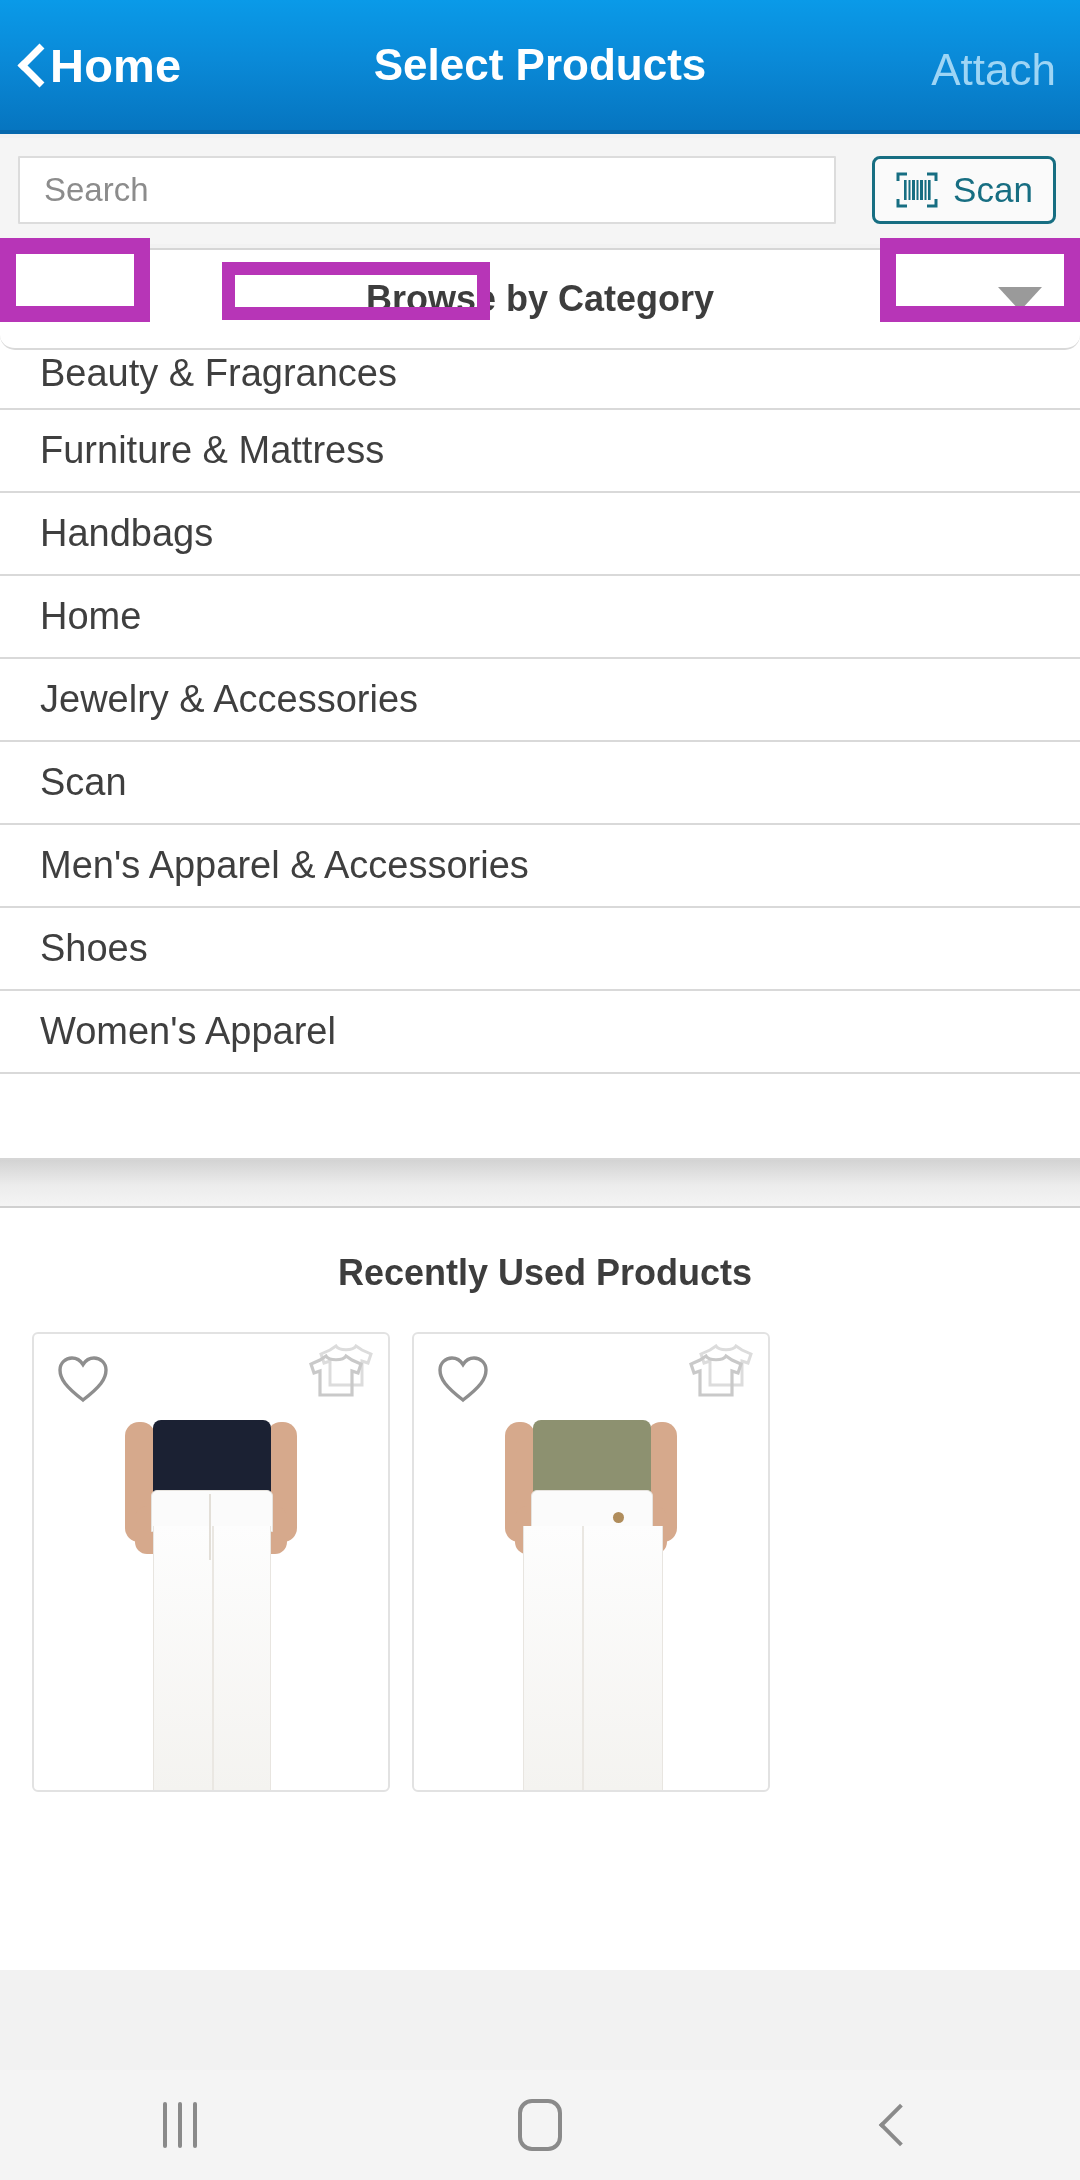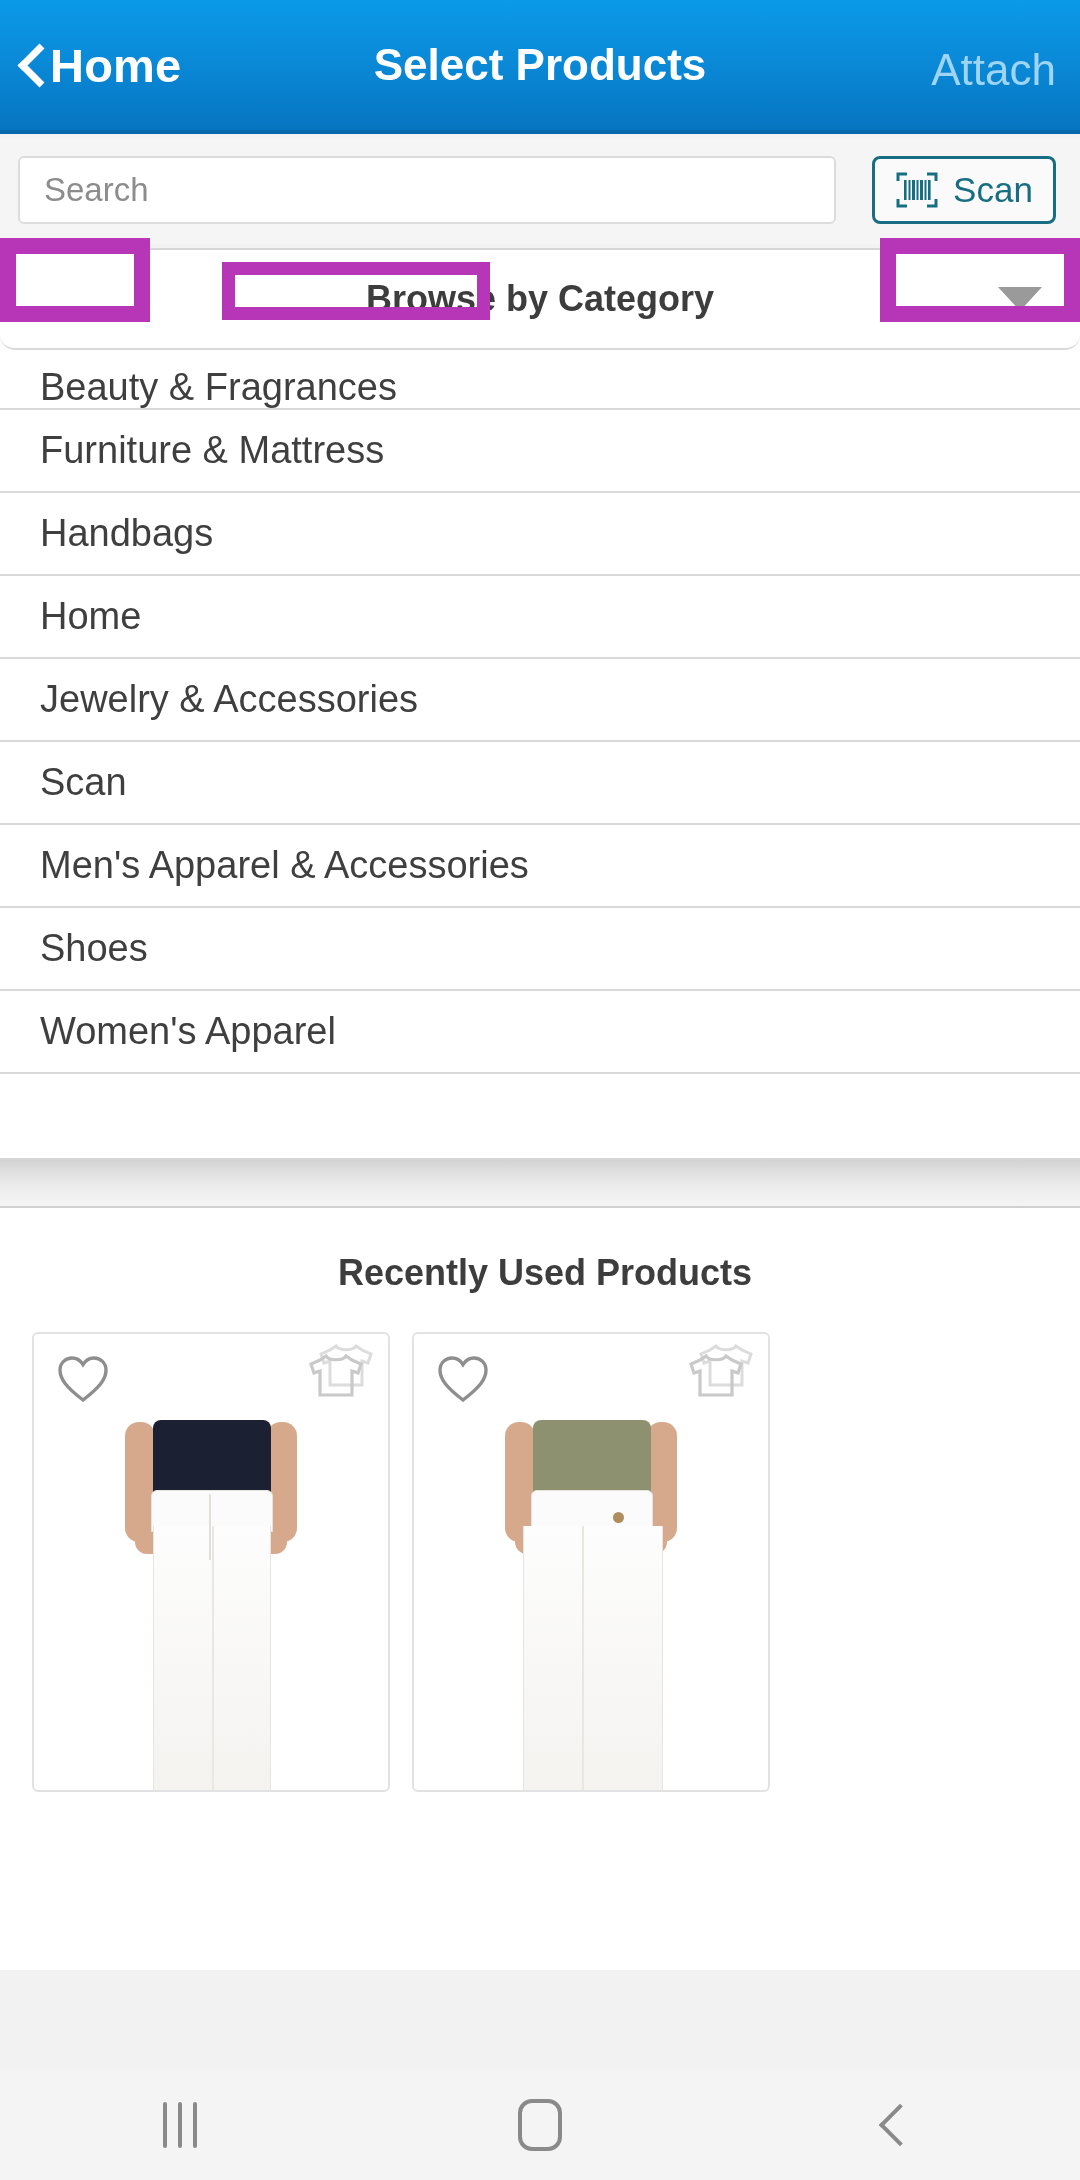--- a/index.html
+++ b/index.html
@@ -87,21 +87,21 @@
     align-items: center;
   }
   .search-field {
     position: absolute;
     left: 18px;
     top: 18px;
     width: 818px;
     height: 68px;
     background: #ffffff;
     border: 2px solid #dcdcdc;
-    border-radius: 6px;
+    border-radius: 1px;
     display: flex;
     align-items: center;
     padding-left: 24px;
   }
   .search-field .ph {
     color: #8c8c8c;
     font-size: 33px;
   }
   
   .hl-search {
@@ -203,21 +203,21 @@
     display: flex;
     align-items: center;
     padding-left: 40px;
     cursor: pointer;
     background: #ffffff;
   }
   .cat-item-label {
     font-size: 38px;
     color: #3f3f3f;
   }
-  .cat-item.first { height: 60px; align-items: flex-start; padding-top: 16px;}
+  .cat-item.first { height: 60px; align-items: flex-start; padding-top: 2px;}
 
   
   .panel-gap {
     position: absolute;
     top: 1160px;
     left: 0;
     width: 1080px;
     height: 48px;
     background: linear-gradient(to bottom, #d3d3d3 0%, #ececec 55%, #f4f4f4 100%);
     border-bottom: 2px solid #d0d0d0;

